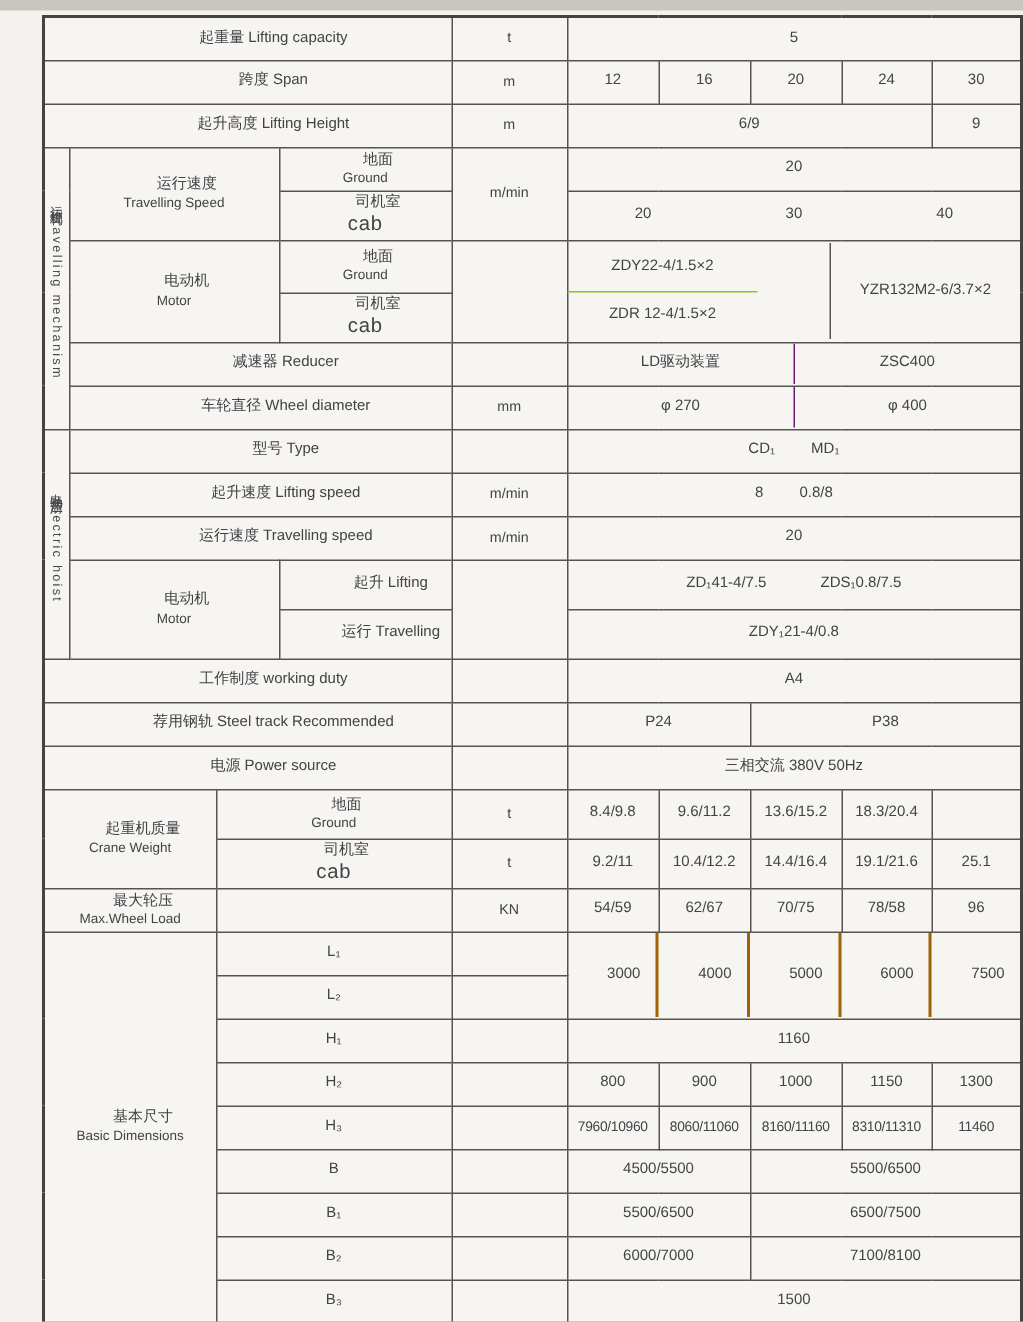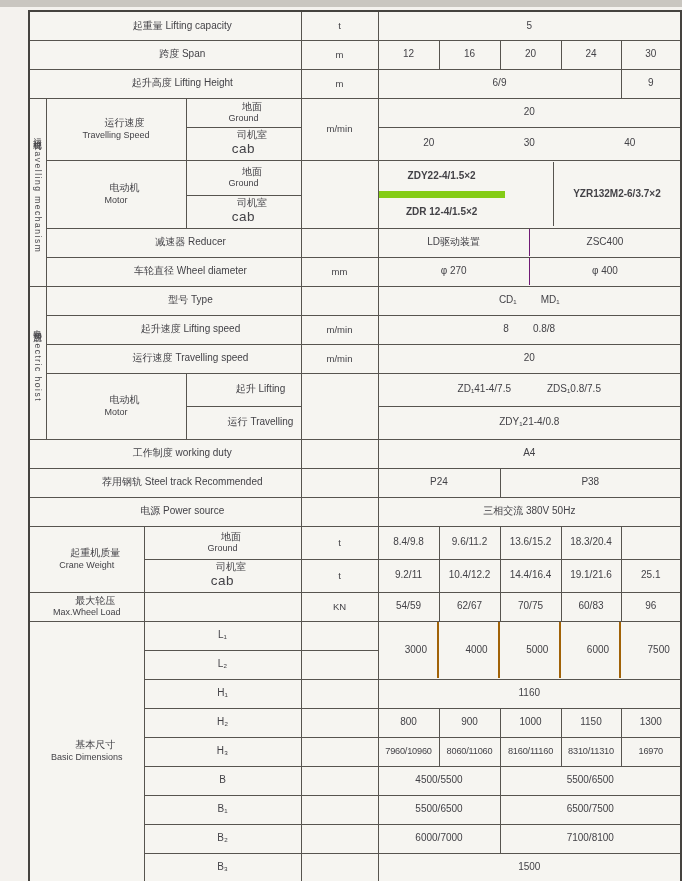--- a/index.html
+++ b/index.html
@@ -34,24 +34,24 @@
   .lbl{font-size:10px;padding-left:36px;}
   .unit{font-size:9.5px;}
   .nopad{padding:0;}
   .halves{display:flex;height:100%;min-height:27px;}
   .halves>div{flex:1;display:flex;align-items:center;justify-content:center;}
   .halves.divided>div+div{border-left:1px solid #701a75;}
   .trio{display:flex;height:100%;min-height:27px;}
   .trio>div{flex:1;display:flex;align-items:center;justify-content:center;}
   .pair{display:flex;justify-content:center;gap:24px;}
   .pair.wide{gap:36px;}
-  .motor-grid{display:flex;height:100%;min-height:64px;font-weight:bold;}
+  .motor-grid{display:flex;height:100%;min-height:64px;}
   .mg-left{flex:1;display:flex;flex-direction:column;}
   .mg-left>div{flex:1;display:flex;align-items:center;justify-content:center;}
-  .mg-left>div+div{border-top:7px solid #84cc16;}
+  .mg-left>div+div{border-top:1px solid #84cc16;}
   .mg-right{flex:1;border-left:1px solid #57544f;display:flex;align-items:center;justify-content:center;margin-left:48px;}
   .grid5{display:flex;height:100%;min-height:56px;}
   .grid5>div{flex:1;display:flex;align-items:center;justify-content:center;padding-left:16px;}
   .grid5>div+div{border-left:2px solid #a16207;}
   .small{font-size:9.2px;letter-spacing:-.2px;padding:1px 0;margin-left:44px;}
 </style>
 </head>
 <body>
 
 <div class="top-strip"></div>
@@ -261,21 +261,21 @@
   <tr>
     <td colspan="2">
       <span class="zh">最大轮压</span>
       <span class="en">Max.Wheel Load</span>
     </td>
     <td colspan="2"></td>
     <td class="unit">KN</td>
     <td>54/59</td>
     <td>62/67</td>
     <td>70/75</td>
-    <td>60/83</td>
+    <td>78/58</td>
     <td>96</td>
   </tr>
 
   <tr>
     <td colspan="2" rowspan="9">
       <span class="zh">基本尺寸</span>
       <span class="en">Basic Dimensions</span>
     </td>
     <td colspan="2">L₁</td>
     <td class="unit"></td>
@@ -307,21 +307,21 @@
     <td>1150</td>
     <td>1300</td>
   </tr>
   <tr>
     <td colspan="2">H₃</td>
     <td class="unit"></td>
     <td class="small">7960/10960</td>
     <td class="small">8060/11060</td>
     <td class="small">8160/11160</td>
     <td class="small">8310/11310</td>
-    <td class="small">16970</td>
+    <td class="small">11460</td>
   </tr>
   <tr>
     <td colspan="2">B</td>
     <td class="unit"></td>
     <td colspan="2">4500/5500</td>
     <td colspan="3">5500/6500</td>
   </tr>
   <tr>
     <td colspan="2">B₁</td>
     <td class="unit"></td>

